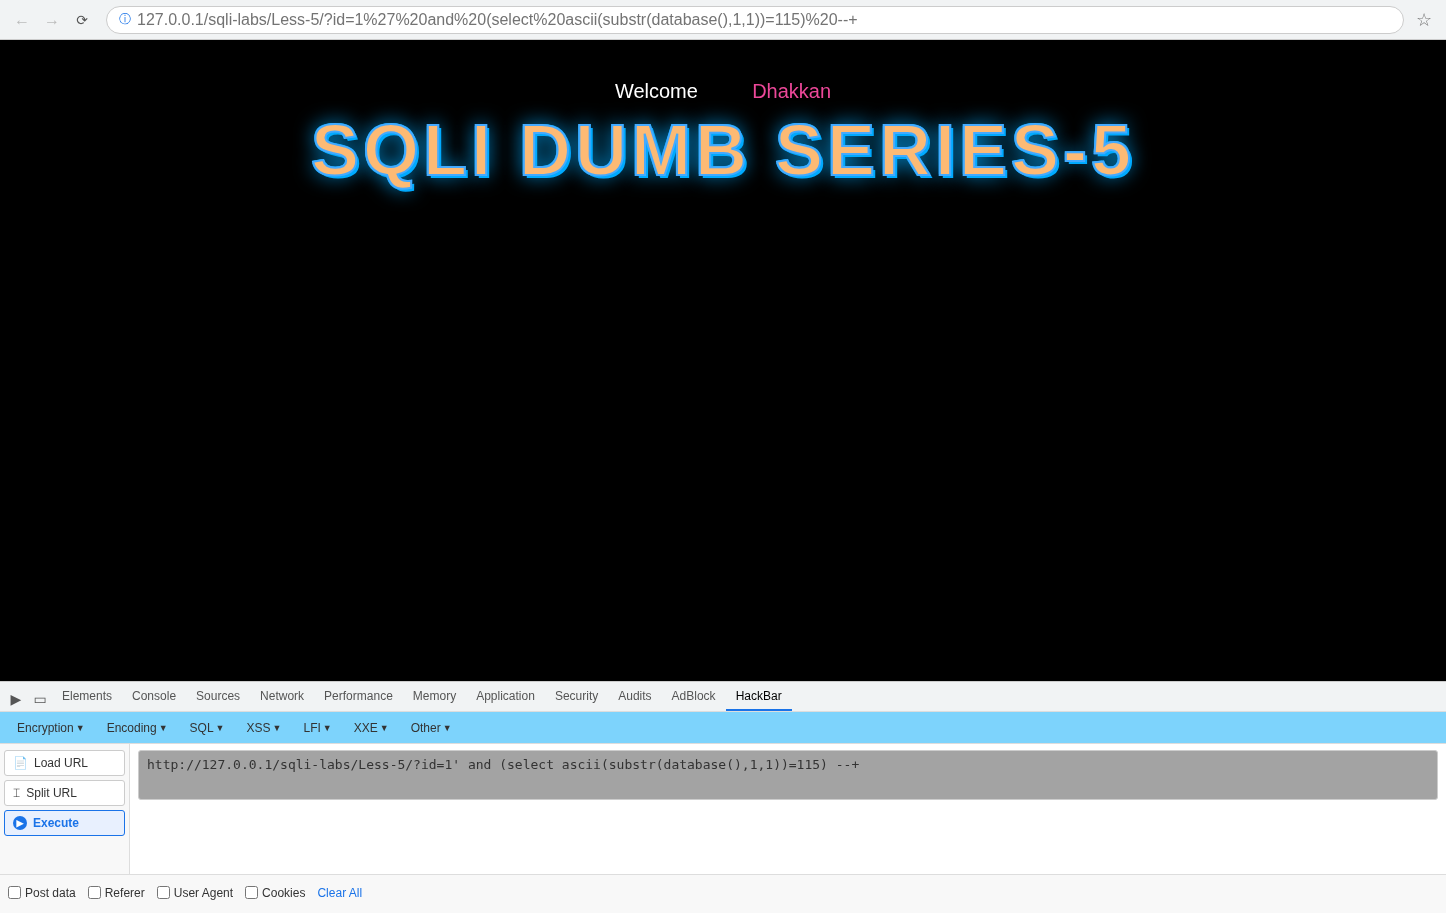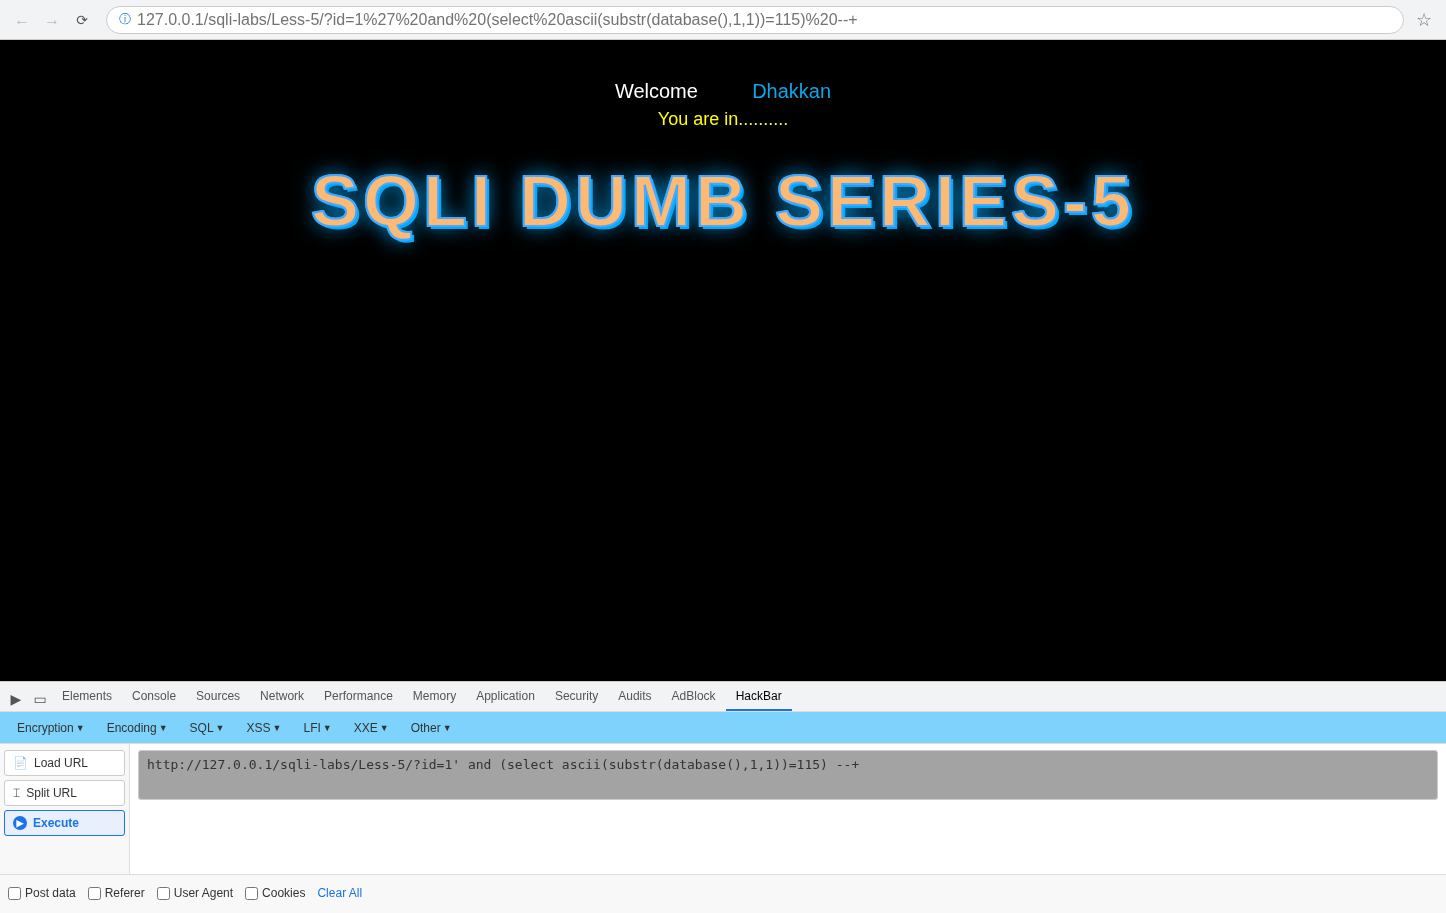--- a/index.html
+++ b/index.html
@@ -60,21 +60,21 @@
       padding-top: 40px;
     }
     .welcome-section {
       text-align: center;
     }
     .welcome-line {
       font-size: 20px;
       color: #fff;
       margin-bottom: 6px;
     }
-    .welcome-line .username { color: #0ea5e9; margin-left: 32px; }
+    .welcome-line .username { color: #ec4899; margin-left: 32px; }
     .you-are-in {
       font-size: 18px;
       color: #ff0;
       margin-bottom: 30px;
     }
     .sqli-title {
       font-size: 72px;
       font-weight: 900;
       font-family: 'Arial Black', Arial, sans-serif;
       text-transform: uppercase;
@@ -227,21 +227,21 @@
       display: flex;
       align-items: center;
       padding: 4px 8px;
       border-top: 1px solid #ddd;
       background: #f8f8f8;
       gap: 12px;
       height: 36px;
     }
     .checkbox-item {
       display: flex;
-      align-items: flex-end;
+      align-items: flex-start;
       gap: 4px;
       font-size: 12px;
       color: #333;
       cursor: pointer;
     }
     .checkbox-item input[type="checkbox"] {
       width: 13px; height: 13px;
       cursor: pointer;
     }
     .clear-all-btn {
@@ -270,21 +270,20 @@
   <button class="star-btn">☆</button>
 </div>
 
 <div class="main-content">
   <div class="welcome-section">
     <div class="welcome-line">
       <span>Welcome</span>
       &nbsp;&nbsp;
       <span class="username">Dhakkan</span>
     </div>
-    <div class="you-are-in">You are in..........</div>
     <div class="sqli-title">SQLI DUMB SERIES-5</div>
   </div>
 </div>
 
 <div class="devtools-panel">
 
   <div class="devtools-tabs">
     <button class="icon-btn">▶</button>
     <button class="icon-btn">▭</button>
     <button class="devtools-tab">Elements</button>

